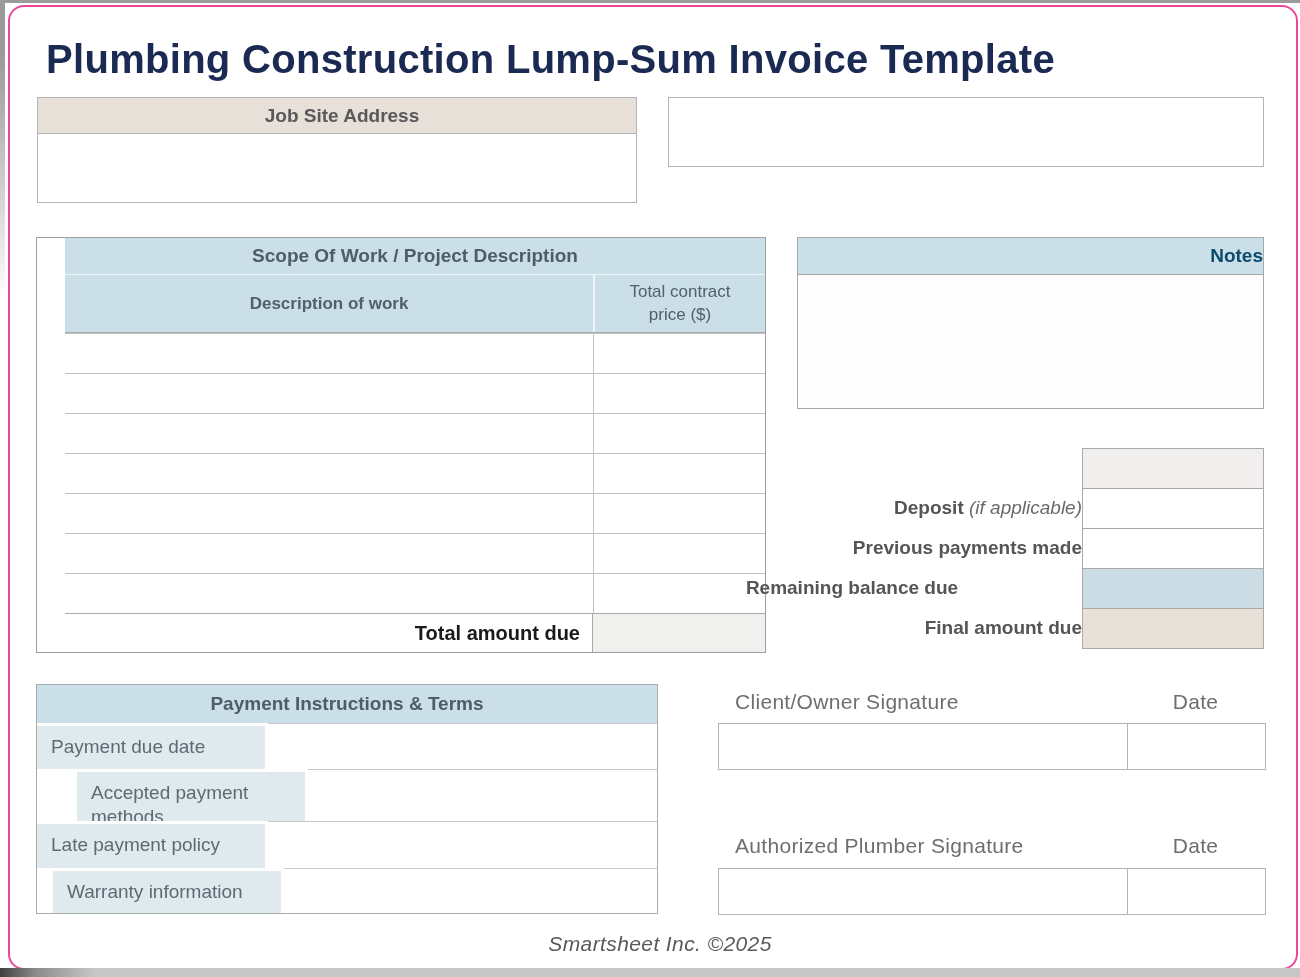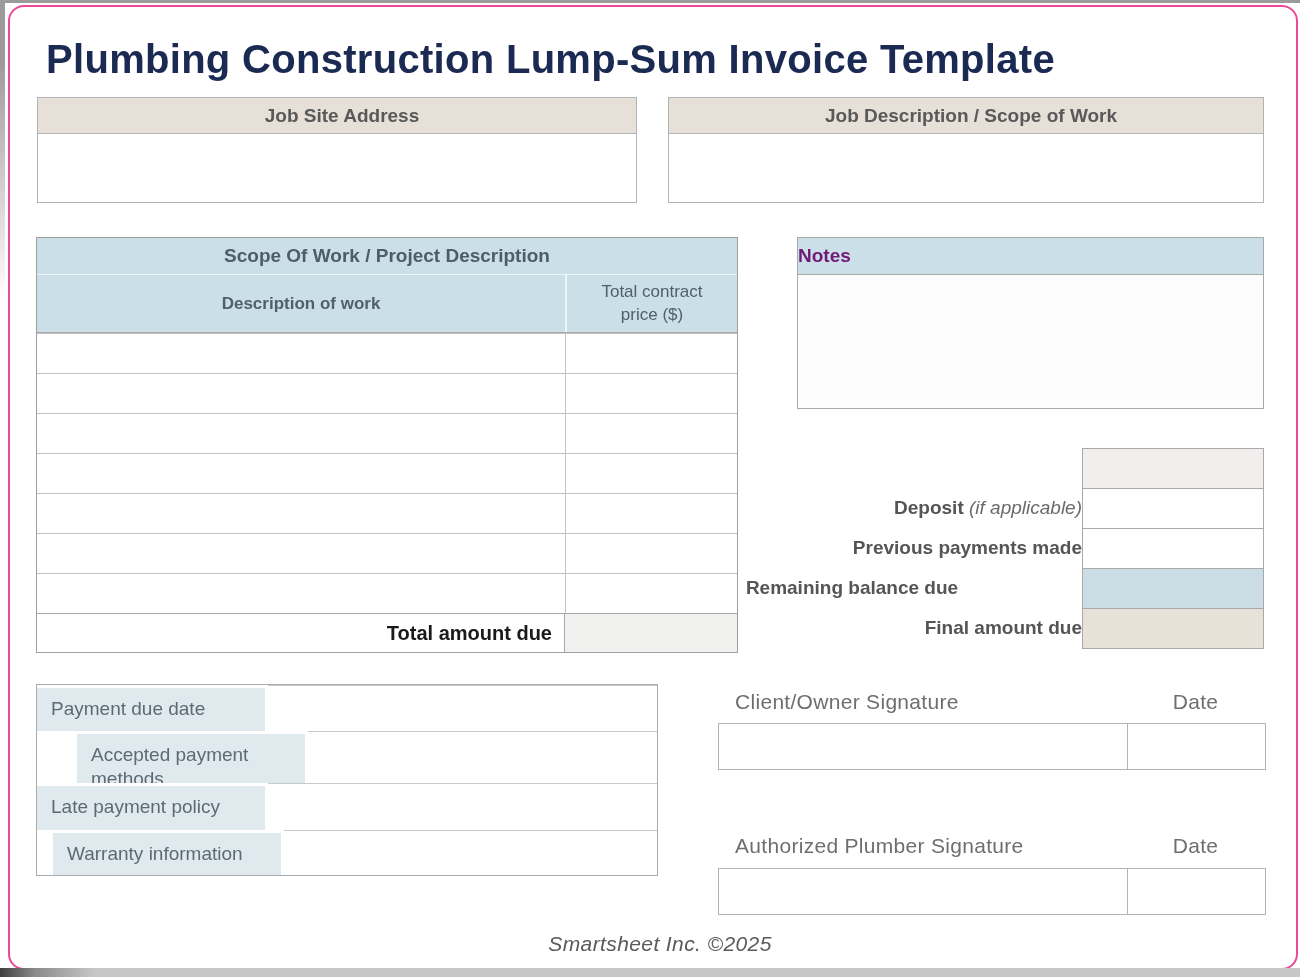--- a/index.html
+++ b/index.html
@@ -21,21 +21,21 @@
     font-size:40px;font-weight:bold;color:#1b2a52;letter-spacing:0.3px;
   }
   
   .hdr-box{position:absolute;border:1px solid #b3b3b3;background:#ffffff;}
   .hdr-box .hd{
     height:35px;line-height:35px;text-align:center;background:#e7e0d9;
     border-bottom:1px solid #b3b3b3;font-weight:bold;font-size:19px;color:#595959;padding-left:10px;
   }
   .hdr-box .bd{height:68px;background:#ffffff;}
   
-  .scope{position:absolute;left:36px;top:237px;width:700px;border:1px solid #9f9f9f;background:#fff;}
+  .scope{position:absolute;left:36px;top:237px;width:700px;border:1px solid #9f9f9f;background:#fff;padding-left:28px;}
   .scope .t-title{
     height:36px;line-height:36px;text-align:center;background:#cbdfe8;
     font-weight:bold;font-size:19px;color:#4e5d66;border-bottom:1px solid #eef5f7;
   }
   .scope .t-cols{display:flex;height:57px;background:#cbdfe8;border-bottom:1px solid #a8a8a8;}
   .scope .t-cols .c1{
     flex:0 0 528px;display:flex;align-items:center;justify-content:center;
     font-weight:bold;font-size:17px;color:#51606a;border-right:2px solid #eef5f7;
   }
   .scope .t-cols .c2{
@@ -49,22 +49,22 @@
   .scope .t-total{display:flex;height:38px;border-top:1px solid #a8a8a8;}
   .scope .t-total .lab{
     flex:0 0 528px;border-right:1px solid #a8a8a8;text-align:right;
     font-weight:bold;font-size:20px;color:#1a1a1a;line-height:38px;padding-right:12px;
     box-sizing:border-box;
   }
   .scope .t-total .val{flex:1;background:#f0f0ee;}
   
   .notes{position:absolute;left:797px;top:237px;width:465px;border:1px solid #a8a8a8;background:#fff;}
   .notes .hd{
-    height:36px;line-height:36px;text-align:left;background:#cbdfe8;
-    font-weight:bold;font-size:19px;color:#701a75;border-bottom:1px solid #a8a8a8;
+    height:36px;line-height:36px;text-align:right;background:#cbdfe8;
+    font-weight:bold;font-size:19px;color:#0c4a6e;border-bottom:1px solid #a8a8a8;
   }
   .notes .bd{height:133px;background:#fdfdfd;}
   
   .sum-label{
     position:absolute;left:612px;width:460px;height:40px;line-height:40px;
     text-align:right;font-weight:bold;font-size:19px;color:#555555;
   }
   .sum-label .note{font-weight:normal;font-style:italic;color:#6a6a6a;}
   .sum-boxes{position:absolute;left:1082px;top:448px;width:180px;border:1px solid #a9a9a9;background:#fff;}
   .sum-boxes .b{height:39px;border-top:1px solid #a9a9a9;}
@@ -103,21 +103,20 @@
 <div class="card">
 
   <div class="page-title">Plumbing Construction Lump-Sum Invoice Template</div>
 
   <div class="hdr-box" style="left:27px;top:90px;width:598px;">
     <div class="hd">Job Site Address</div>
     <div class="bd"></div>
   </div>
 
   <div class="hdr-box" style="left:658px;top:90px;width:594px;">
-    <div class="hd">Job Description / Scope of Work</div>
     <div class="bd"></div>
   </div>
 
   <div class="scope" style="left:26px;top:230px;">
     <div class="t-title">Scope Of Work / Project Description</div>
     <div class="t-cols">
       <div class="c1">Description of work</div>
       <div class="c2">Total contract price ($)</div>
     </div>
     <div class="t-row">
@@ -174,20 +173,21 @@
 
   <div class="sum-boxes" style="left:1072px;top:441px;">
     <div class="b bg-gray"></div>
     <div class="b bg-white"></div>
     <div class="b bg-white"></div>
     <div class="b bg-blue"></div>
     <div class="b bg-beige"></div>
   </div>
 
   <div class="pay" style="left:26px;top:677px;">
+    <div class="hd">Payment Instructions &amp; Terms</div>
     <div class="row" style="height:46px;">
       <div class="lab">Payment due date</div>
       <div class="val"></div>
     </div>
     <div class="row" style="height:52px;padding-left:40px;">
       <div class="lab">Accepted payment methods</div>
       <div class="val"></div>
     </div>
     <div class="row" style="height:47px;">
       <div class="lab">Late payment policy</div>

